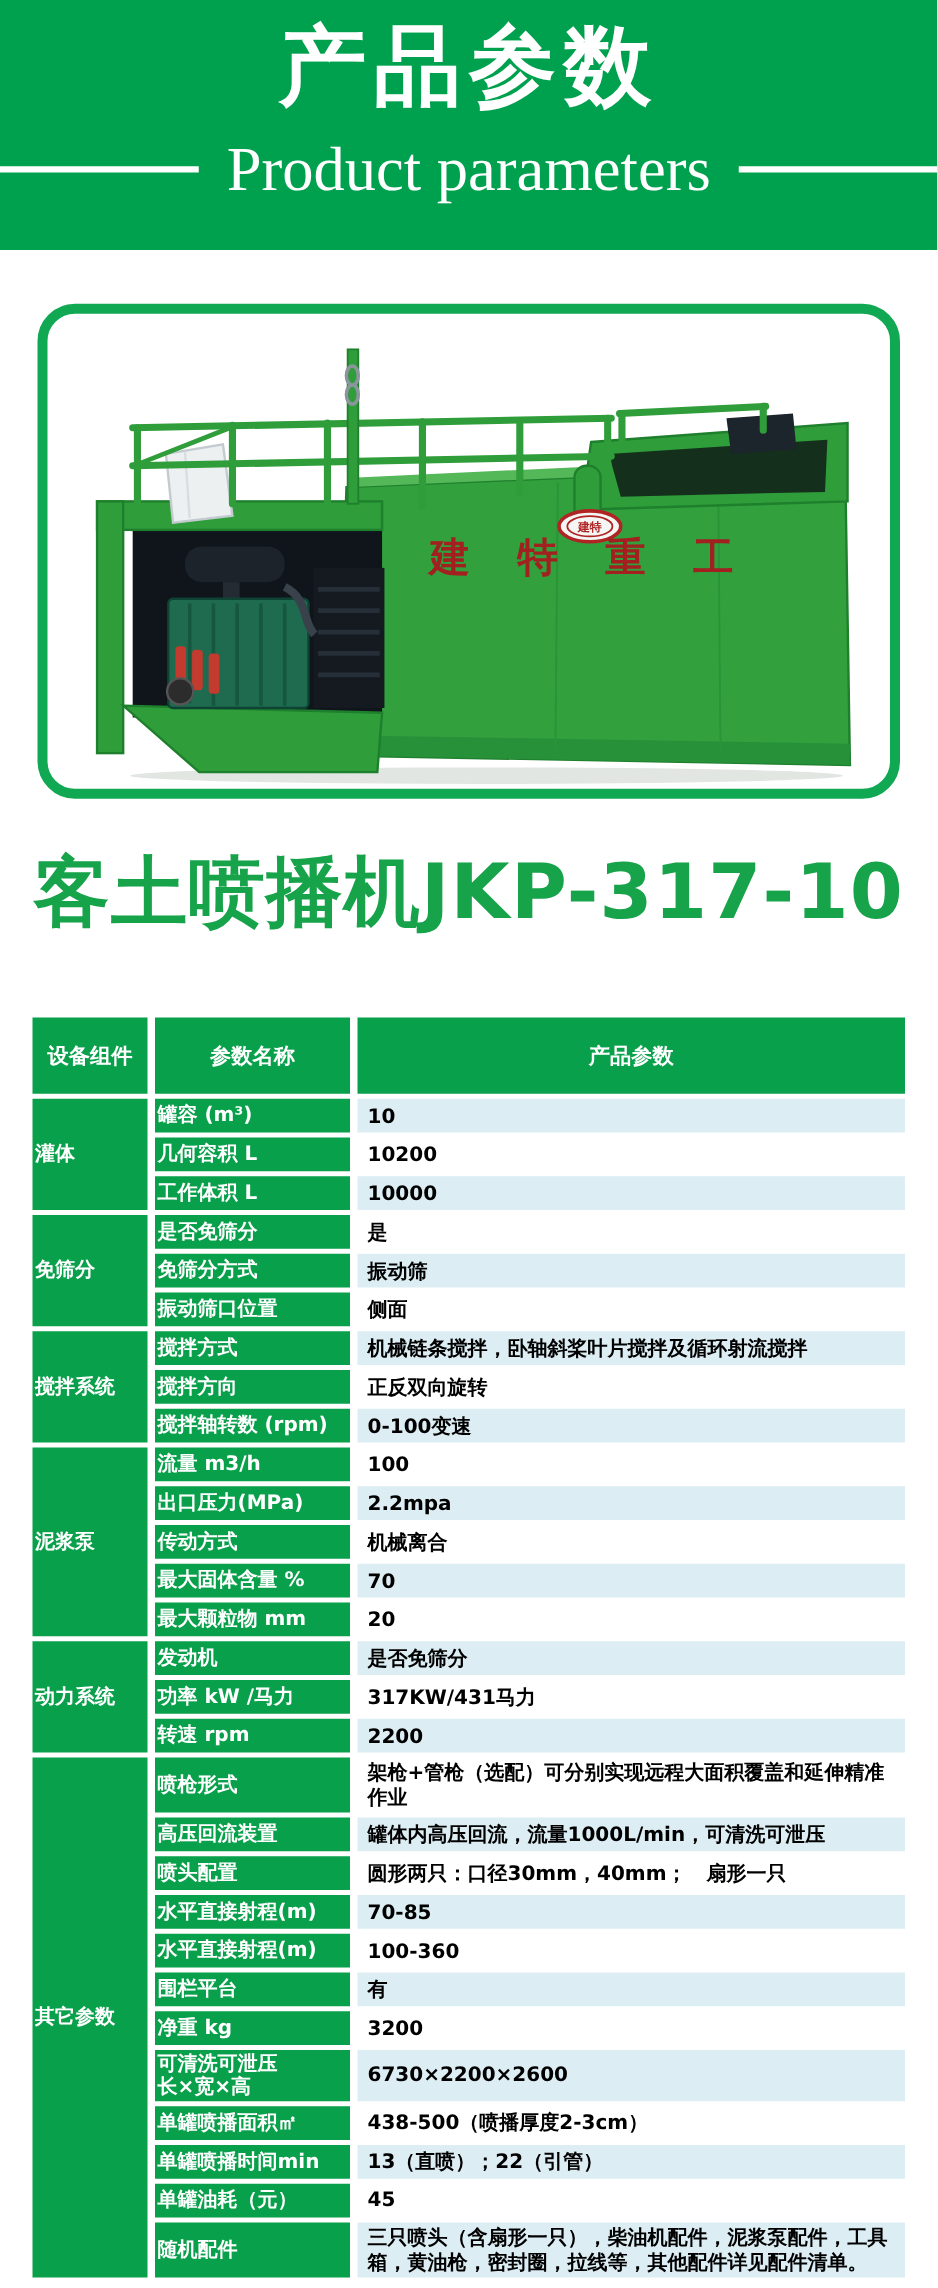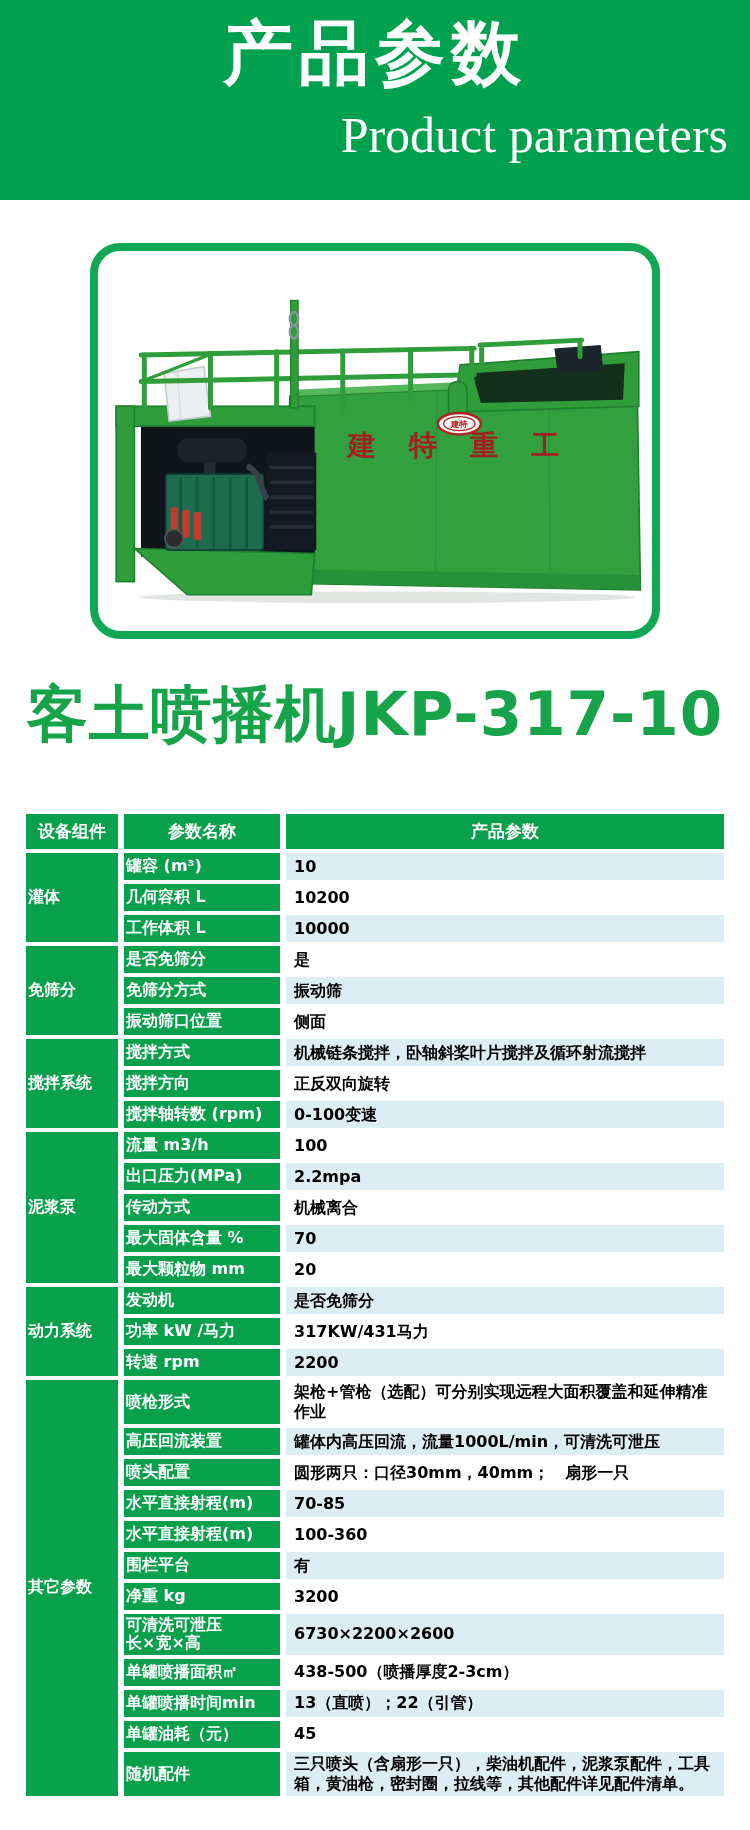--- a/index.html
+++ b/index.html
@@ -3,41 +3,41 @@
 <meta charset="utf-8">
 <style>
   * { margin:0; padding:0; box-sizing:border-box; }
   html,body { width:750px; background:#ffffff; }
   body { height:1830px; overflow:hidden; font-family:"DejaVu Sans", sans-serif; }
 
   
   .banner { height:200px; background:#00A14E; padding-top:14px; }
   .banner-cn { font-size:70px; font-weight:900; color:#ffffff; text-align:center;
                letter-spacing:6px; line-height:1.12; height:88px; }
-  .banner-en-row { display:flex; align-items:flex-end; margin-top:8px;flex-direction:column; }
+  .banner-en-row { display:flex; align-items:center; margin-top:8px; }
   .banner-line { flex:1; height:5px; background:#ffffff; }
   .banner-en { font-family:"Liberation Serif", serif; font-size:50px; color:#ffffff;
                padding:0 22px; line-height:1; white-space:nowrap; }
 
   
-  .photo-card { width:570px; height:396px; border:8px solid #10A852; border-radius:30px;
+  .photo-card { width:690px; height:396px; border:8px solid #10A852; border-radius:30px;
                 margin:43px auto 0; background:#ffffff; overflow:hidden; }
   .photo-card svg { display:block; width:100%; height:100%; }
 
   
   .model-title { margin-top:44px; text-align:center; font-size:61px; font-weight:900;
                  color:#17A34A; letter-spacing:1px; line-height:1; }
 
   
   table.params { width:710px; margin:66px auto 0; border-collapse:separate;
                  border-spacing:6px 4px; table-layout:fixed; }
   col.c1 { width:92px; } col.c2 { width:156px; }
   th, td { vertical-align:middle; }
   th { background:#09A04B; color:#ffffff; font-weight:700; font-size:17px;
-       text-align:center; height:26px; padding:6px 2px; }
+       text-align:center; height:26px; padding:19px 2px; }
   td.group-cell, td.label-cell { background:#09A04B; color:#ffffff; font-weight:700;
        font-size:16px; padding:2px 2px; }
   td { height:27px; }
   td.label-cell { white-space:pre-line; line-height:1.15; }
   td.value-cell { background:#ffffff; color:#000000; font-weight:700; font-size:16px;
        text-align:left; line-height:1.25; padding:2px 8px; }
   td.value-cell.alt { background:#DCEDF4; }
 </style>
 </head>
 <body>

